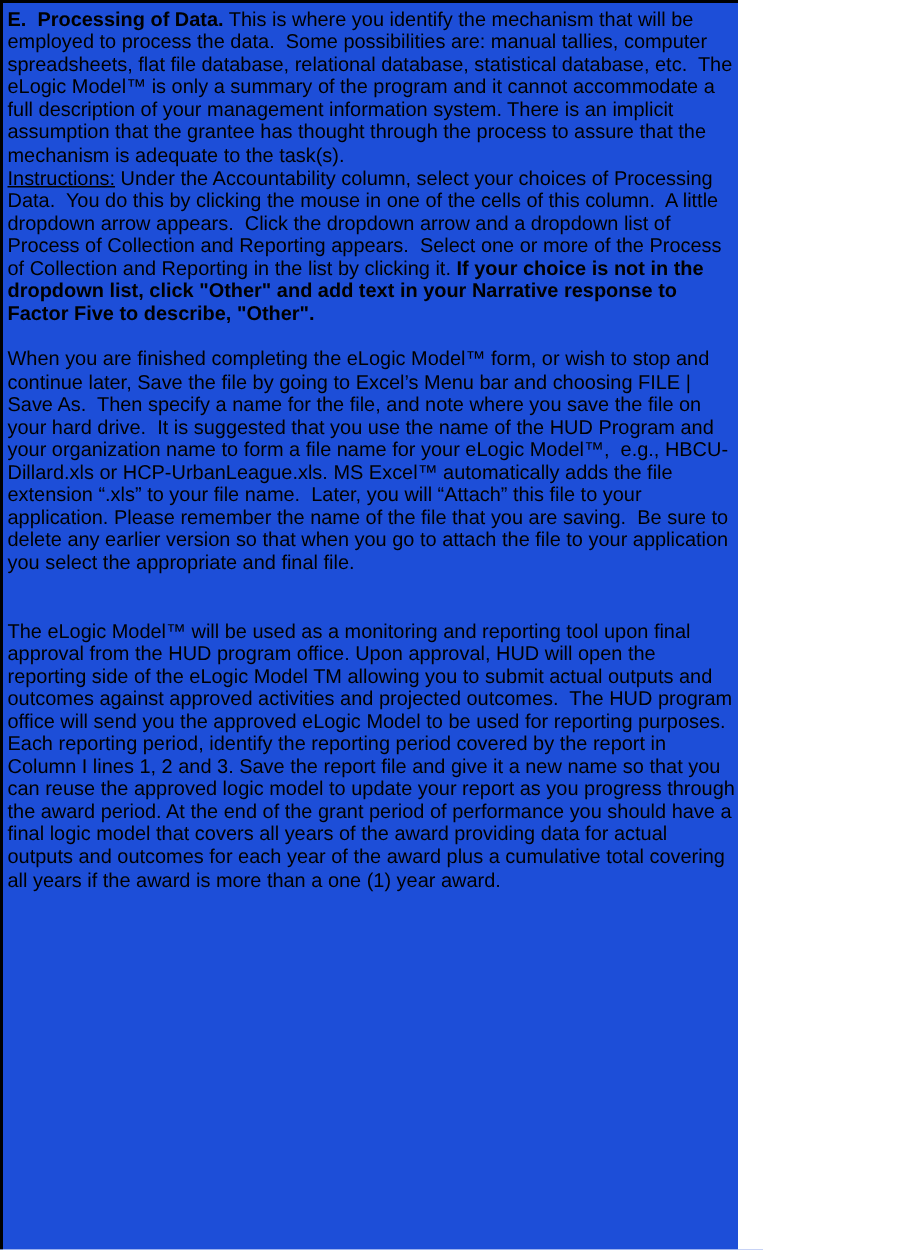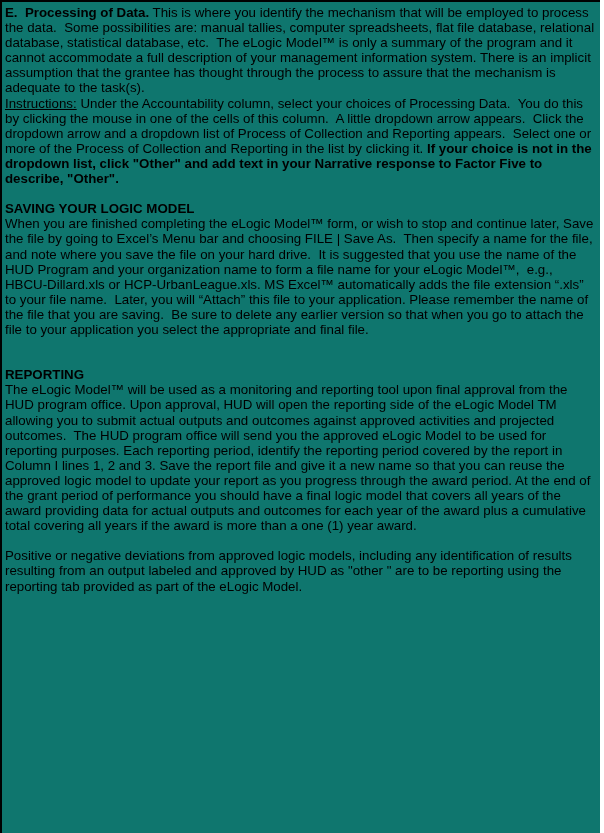--- a/index.html
+++ b/index.html
@@ -3,23 +3,23 @@
 <meta charset="utf-8">
 <style>
   html, body {
     margin: 0;
     padding: 0;
     background: #ffffff;
   }
   .page {
     position: relative;
     box-sizing: border-box;
-    width: 600px;
+    width: 492px;
     height: 833px;
-    background: #0f766e;
+    background: #1d4ed8;
     border-top: 2px solid #000000;
     border-left: 2px solid #000000;
     padding: 3px 2px 0 3px;
     overflow: hidden;
     font-family: "Liberation Sans", sans-serif;
     font-size: 13.3px;
     line-height: 15.1px;
     color: #000000;
   }
   .para {
@@ -39,33 +39,30 @@
 <body>
 
 <div class="page">
 
   <p class="para"><span class="b">E.  Processing of Data.</span><span> This is where you identify the mechanism that will be employed to process the data.  Some possibilities are: manual tallies, computer spreadsheets, flat file database, relational database, statistical database, etc.  The eLogic Model™ is only a summary of the program and it cannot accommodate a full description of your management information system. There is an implicit assumption that the grantee has thought through the process to assure that the mechanism is adequate to the task(s).</span></p>
 
   <p class="para"><span class="u">Instructions:</span><span> Under the Accountability column, select your choices of Processing Data.  You do this by clicking the mouse in one of the cells of this column.  A little dropdown arrow appears.  Click the dropdown arrow and a dropdown list of Process of Collection and Reporting appears.  Select one or more of the Process of Collection and Reporting in the list by clicking it. </span><span class="b">If your choice is not in the dropdown list, click "Other" and add text in your Narrative response to Factor Five to describe, "Other".</span></p>
 
   <div class="gap"></div>
 
-  <p class="h">SAVING YOUR LOGIC MODEL</p>
 
   <p class="para">When you are finished completing the eLogic Model™ form, or wish to stop and continue later, Save the file by going to Excel’s Menu bar and choosing FILE | Save As.  Then specify a name for the file, and note where you save the file on your hard drive.  It is suggested that you use the name of the HUD Program and your organization name to form a file name for your eLogic Model™,  e.g., HBCU-Dillard.xls or HCP-UrbanLeague.xls. MS Excel™ automatically adds the file extension “.xls” to your file name.  Later, you will “Attach” this file to your application. Please remember the name of the file that you are saving.  Be sure to delete any earlier version so that when you go to attach the file to your application you select the appropriate and final file.</p>
 
   <div class="gap"></div>
 
 
   <div class="gap"></div>
 
-  <p class="h">REPORTING</p>
 
   <p class="para">The eLogic Model™ will be used as a monitoring and reporting tool upon final approval from the HUD program office. Upon approval, HUD will open the reporting side of the eLogic Model TM allowing you to submit actual outputs and outcomes against approved activities and projected outcomes.  The HUD program office will send you the approved eLogic Model to be used for reporting purposes. Each reporting period, identify the reporting period covered by the report in Column I lines 1, 2 and 3. Save the report file and give it a new name so that you can reuse the approved logic model to update your report as you progress through the award period. At the end of the grant period of performance you should have a final logic model that covers all years of the award providing data for actual outputs and outcomes for each year of the award plus a cumulative total covering all years if the award is more than a one (1) year award.</p>
 
   <div class="gap"></div>
 
-  <p class="para">Positive or negative deviations from approved logic models, including any identification of results resulting from an output labeled and approved by HUD as "other " are to be reporting using the reporting tab provided as part of the eLogic Model.</p>
 
   <div class="gap"></div>
 
 
 </div>
 
 </body></html>

